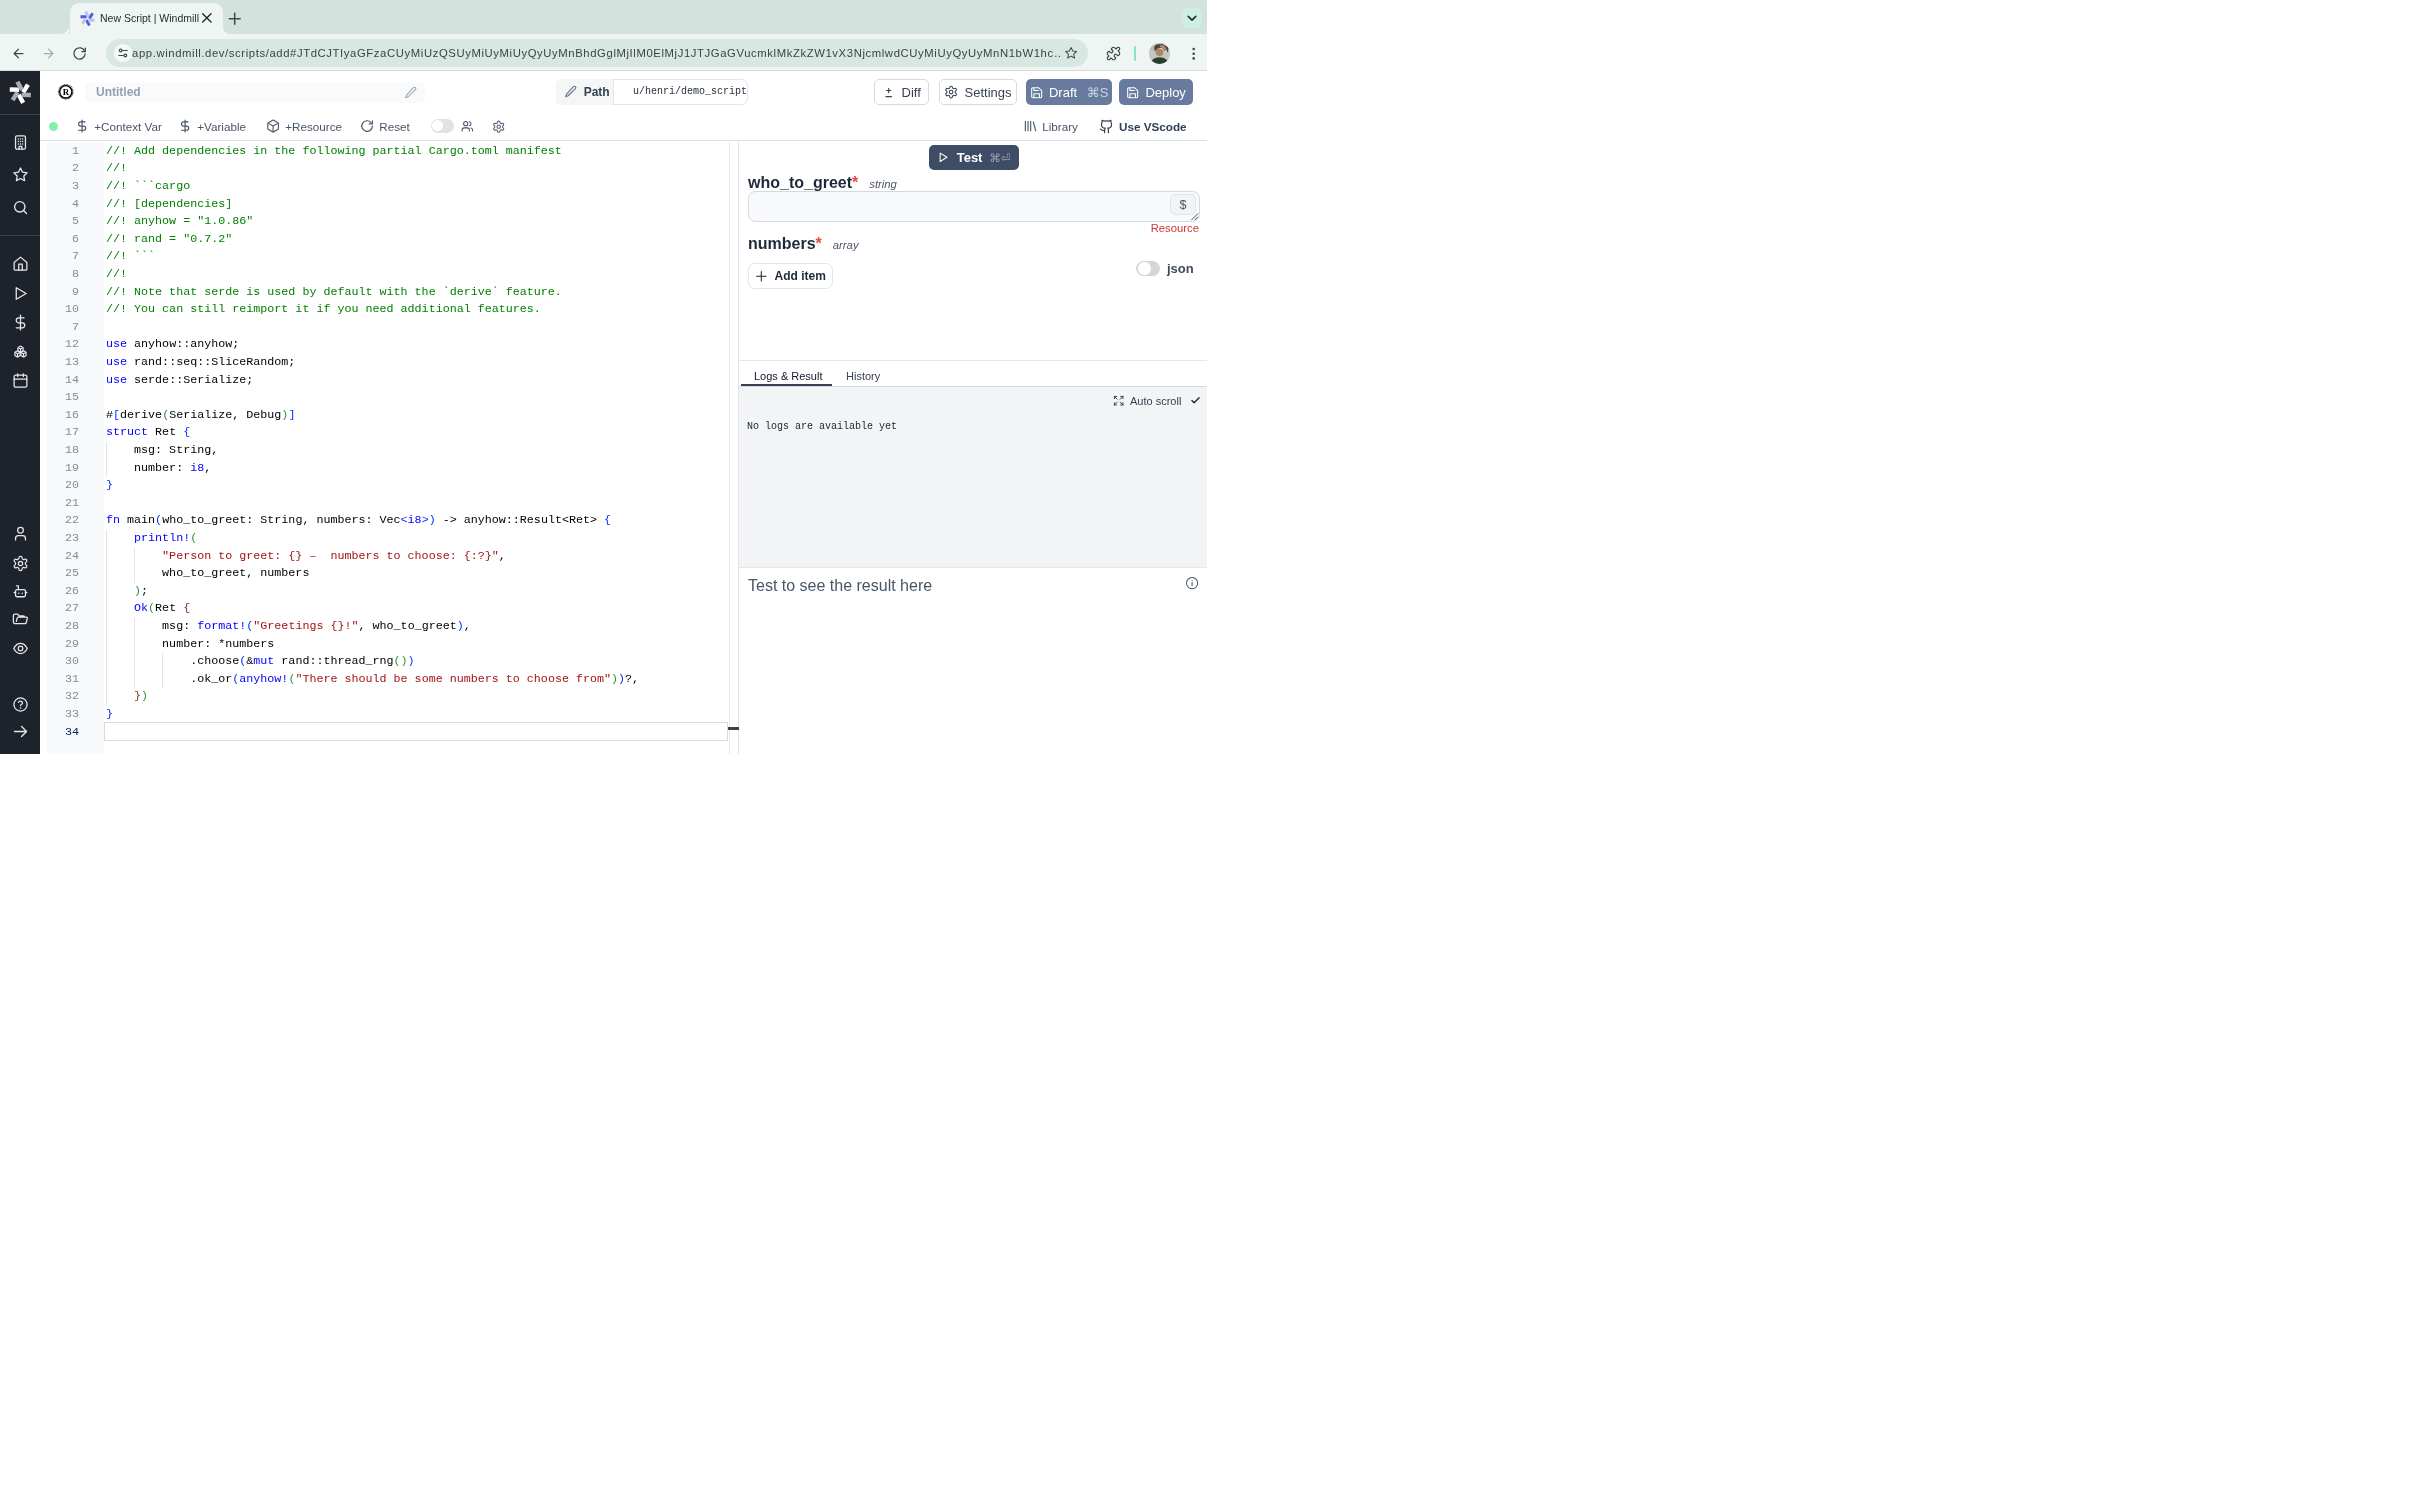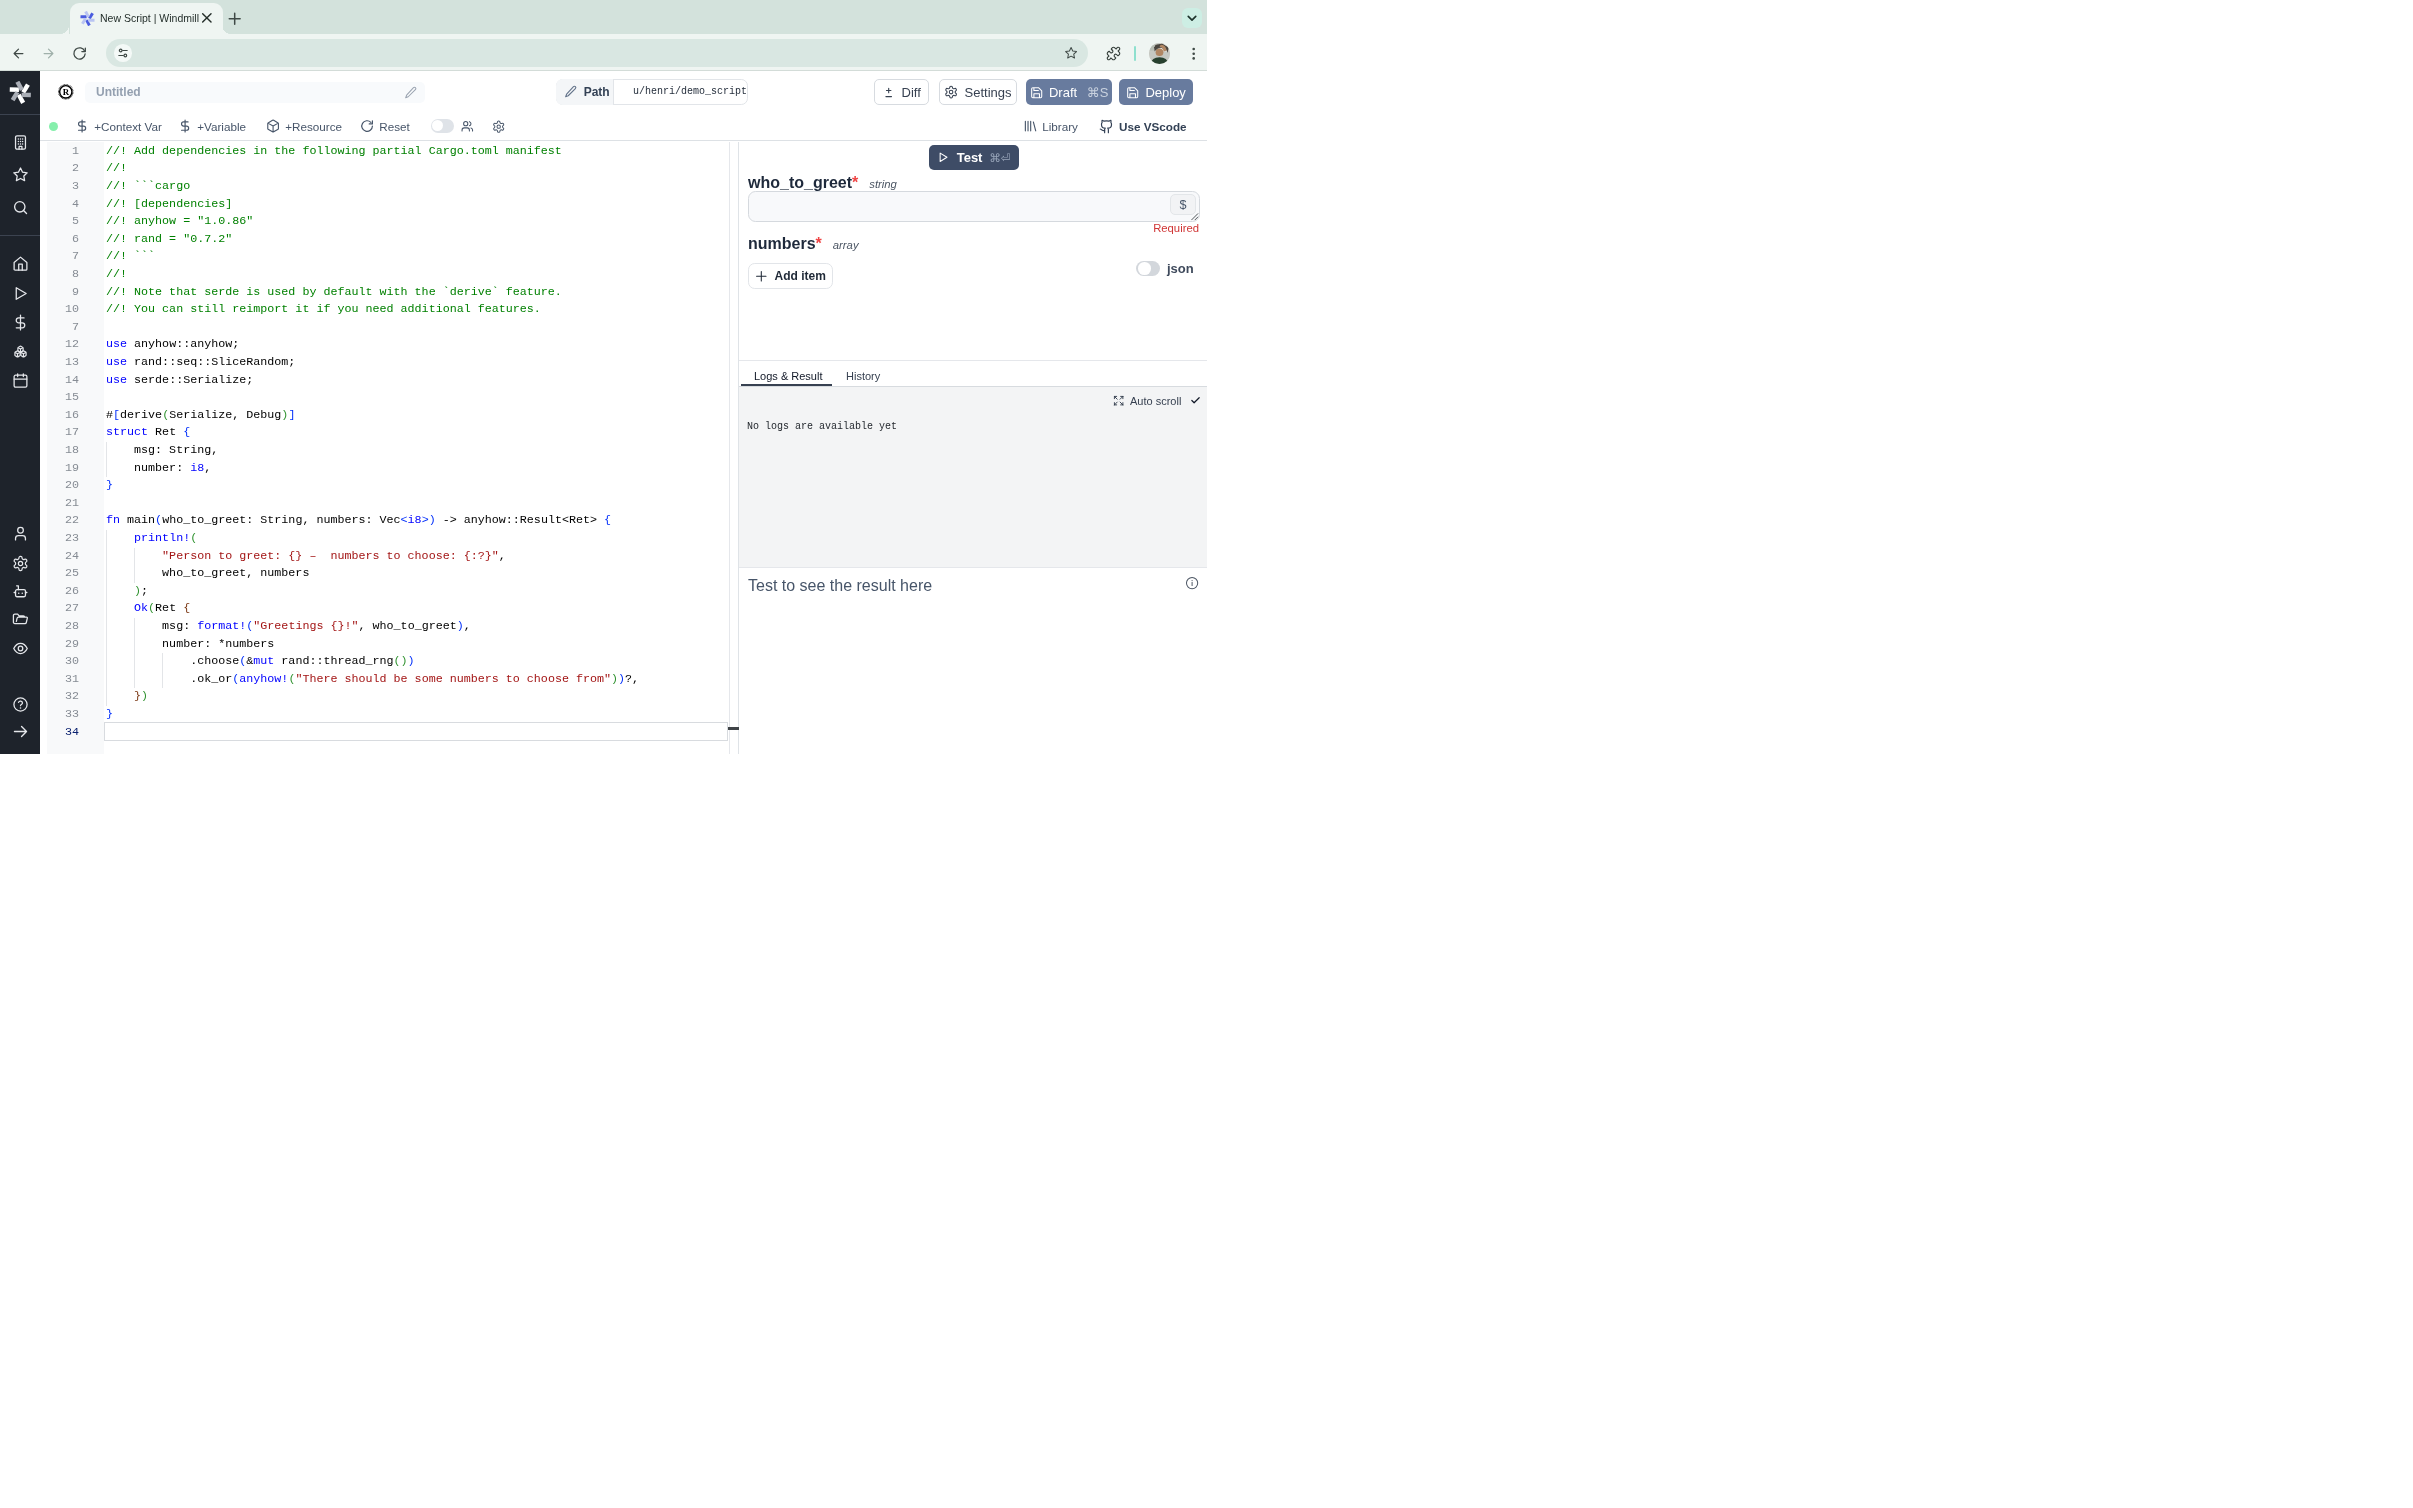--- a/index.html
+++ b/index.html
@@ -104,20 +104,21 @@
   <div class="abs" id="pill"></div>
   <div class="abs" id="tunecirc"></div>
   <div class="abs" style="left:118px; top:48px;">
     <svg width="10" height="10" viewBox="0 0 12 12">
         <circle cx="3.2" cy="3" r="1.6" fill="none" stroke="#3f4946" stroke-width="1.4"></circle>
         <path d="M5.6 3 H11" stroke="#3f4946" stroke-width="1.4" stroke-linecap="round"></path>
         <circle cx="8.8" cy="9" r="1.6" fill="none" stroke="#3f4946" stroke-width="1.4"></circle>
         <path d="M1 9 H6.4" stroke="#3f4946" stroke-width="1.4" stroke-linecap="round"></path>
       </svg>
   </div>
+  <div class="abs" id="urltext">app.windmill.dev/scripts/add#<span style="letter-spacing:0.6px;">JTdCJTIyaGFzaCUyMiUzQSUyMiUyMiUyQyUyMnBhdGglMjIlM0ElMjJ1JTJGaGVucmklMkZkZW1vX3NjcmlwdCUyMiUyQyUyMnN1bW1hc</span>…</div>
   <div class="abs" style="left:1064px; top:46px;">
     <svg width="14.2" height="14.2" viewBox="0 0 24 24">
         <path d="M12 2.6 L14.8 8.6 L21.2 9.4 L16.5 13.9 L17.7 20.3 L12 17.2 L6.3 20.3 L7.5 13.9 L2.8 9.4 L9.2 8.6 Z" fill="none" stroke="#3f4946" stroke-width="1.7" stroke-linejoin="round"></path>
       </svg>
   </div>
   <div class="abs" style="left:1106px; top:46px;">
     <svg width="15" height="15" viewBox="0 0 24 24">
         <path d="M19.439 7.85c-.049.322.059.648.289.878l1.568 1.568c.47.47.706 1.087.706 1.704s-.235 1.233-.706 1.704l-1.611 1.611a.98.98 0 0 1-.837.276c-.47-.07-.802-.48-.968-.925a2.501 2.501 0 1 0-3.214 3.214c.446.166.855.497.925.968a.979.979 0 0 1-.276.837l-1.61 1.61a2.404 2.404 0 0 1-1.705.707 2.402 2.402 0 0 1-1.704-.706l-1.568-1.568a1.026 1.026 0 0 0-.877-.29c-.493.074-.84.504-1.02.968a2.5 2.5 0 1 1-3.237-3.237c.464-.18.894-.527.967-1.02a1.026 1.026 0 0 0-.289-.877l-1.568-1.568A2.402 2.402 0 0 1 1.998 12c0-.617.236-1.234.706-1.704L4.23 8.77c.24-.24.581-.353.917-.303.515.077.877.528 1.073 1.01a2.5 2.5 0 1 0 3.259-3.259c-.482-.196-.933-.558-1.01-1.073-.05-.336.062-.676.303-.917l1.525-1.525A2.402 2.402 0 0 1 12 1.998c.617 0 1.234.236 1.704.706l1.568 1.568c.23.23.556.338.877.29.493-.074.84-.504 1.02-.968a2.5 2.5 0 1 1 3.237 3.237c-.464.18-.894.527-.967 1.02Z" fill="none" stroke="#333d39" stroke-width="1.8" stroke-linejoin="round"></path>
       </svg>
   </div>
@@ -449,21 +450,21 @@
     <span style="color:#9aa7bb; font-size:11.7px;">⌘⏎</span>
   </div>
   <div class="abs" style="left:748px; top:174px;"><span class="lbl">who_to_greet<span class="red">*</span></span><span class="typ">string</span></div>
   <div class="abs" style="left:748px; top:191px; width:452px; height:31px; border:0.8px solid #d5d9de; border-radius:7.5px; background:#f8f9fb;"></div>
   <div class="abs" style="left:1170px; top:194px; width:26px; height:21px; background:#f2f3f5; border:0.8px solid #e3e6e9; border-radius:5px; text-align:center; line-height:20.5px; font-size:12.6px; color:#475569;">$</div>
   <div class="abs" style="left:1191px; top:213px;">
     <svg width="7.5" height="7.5" viewBox="0 0 9 9">
         <path d="M8.5 0.5 L0.5 8.5 M8.5 4.5 L4.5 8.5" stroke="#43484e" stroke-width="1.1"></path>
       </svg>
   </div>
-  <div class="abs" style="left:964px; top:222px; width:235px; text-align:right; font-size:11.3px; color:#d03535;">Required</div>
+  <div class="abs" style="left:964px; top:222px; width:235px; text-align:right; font-size:11.3px; color:#d03535;">Resource</div>
   <div class="abs" style="left:748px; top:235px;"><span class="lbl">numbers<span class="red">*</span></span><span class="typ">array</span></div>
   <div class="abs" style="left:748px; top:263px; width:85px; height:26px; border:0.8px solid #e2e5e9; border-radius:6.7px; background:#fff; display:flex; align-items:center; justify-content:center; gap:6.7px; font-size:12px; font-weight:600; color:#1f2937;">
     <svg width="12.6" height="12.6" viewBox="0 0 24 24">
         <path d="M12 3 v18 M3 12 h18" stroke="#1f2937" stroke-width="2" stroke-linecap="round"></path>
       </svg>
     Add item
   </div>
   <div class="abs" style="left:1136px; top:261px; width:24px; height:15px; border-radius:7.5px; background:#d3d7dc;"></div>
   <div class="abs" style="left:1138px; top:262px; width:12.6px; height:12.6px; border-radius:50%; background:#fff;"></div>
   <div class="abs" style="left:1167px; top:261px; font-size:13px; font-weight:600; color:#3f4a5c;">json</div>

